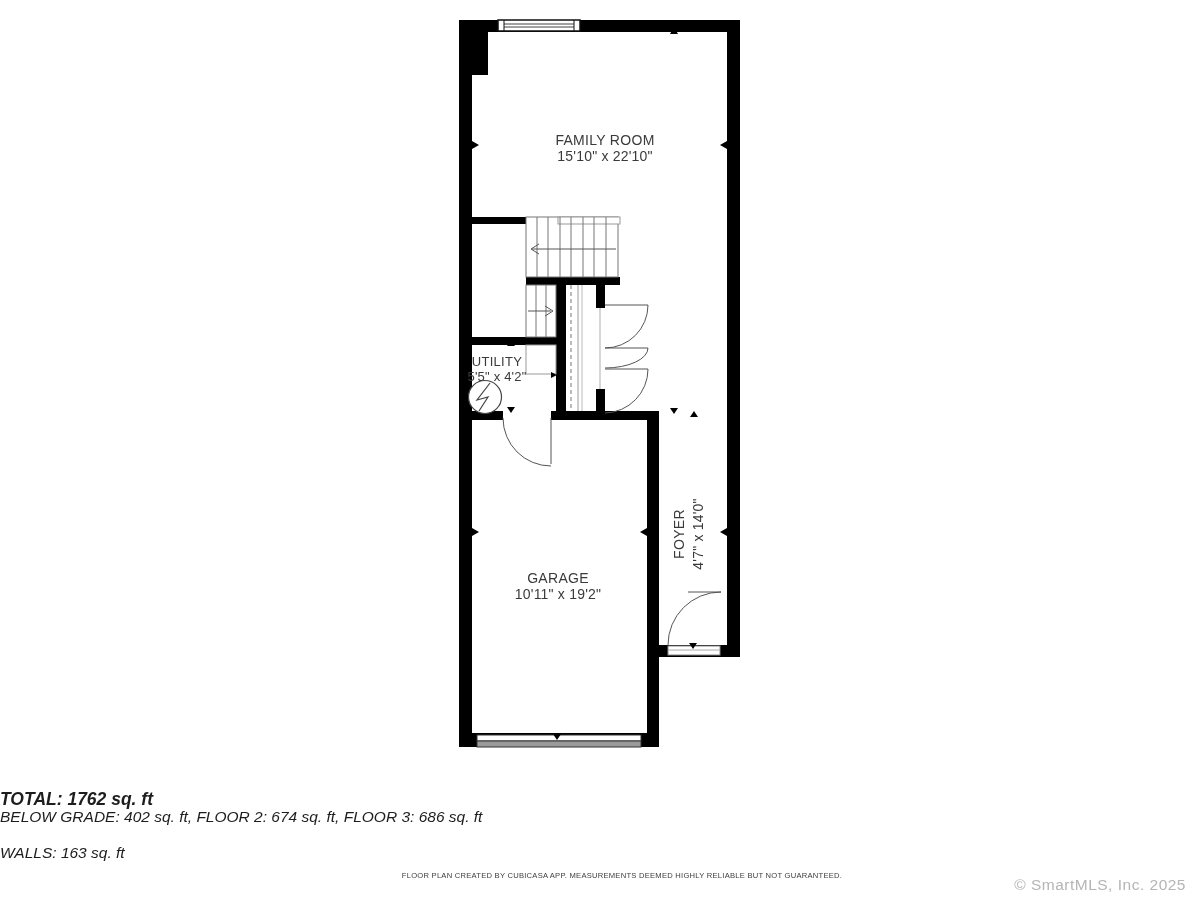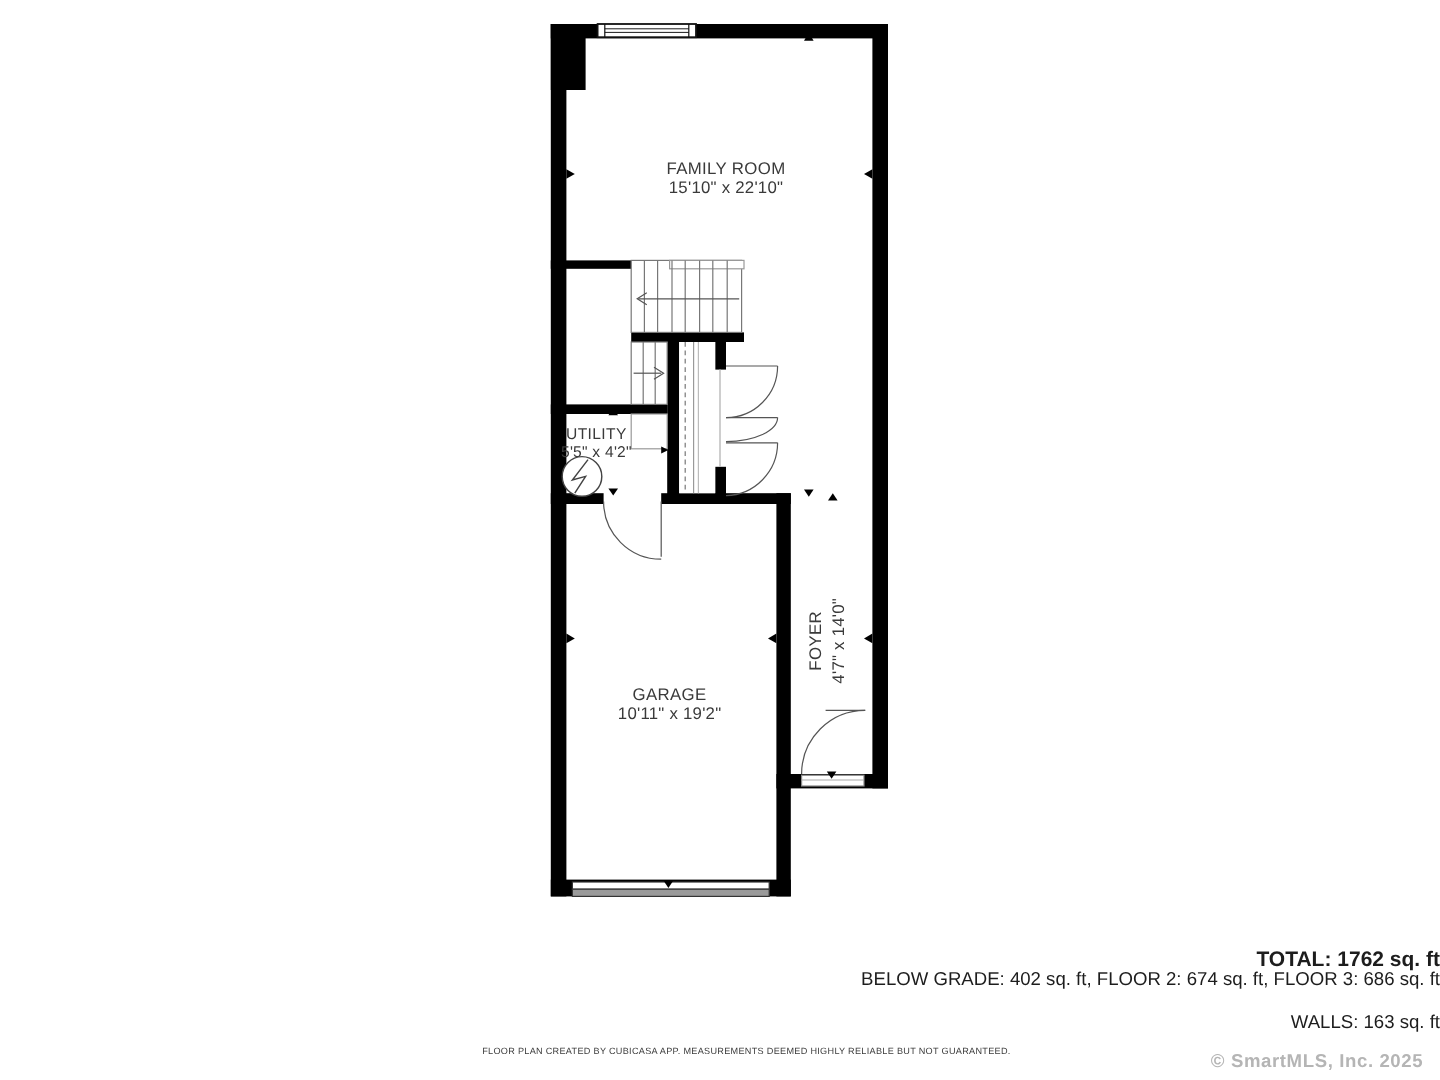--- a/index.html
+++ b/index.html
@@ -13,32 +13,32 @@
     color:#3a3a3a;text-align:center;white-space:nowrap;
   }
   .room-name{font-size:14px;letter-spacing:.3px;}
   .room-dims{font-size:14px;letter-spacing:.2px;}
   .small-label .room-name,.small-label .room-dims{font-size:13px;}
   .foyer-label{
     position:absolute;left:689px;top:534px;
     transform:translate(-50%,-50%) rotate(-90deg);
     color:#3a3a3a;text-align:center;white-space:nowrap;line-height:19px;font-size:13.5px;
   }
-  .summary{position:absolute;left:0;right:0;text-align:right;color:#1d1d1d;}
+  .summary{position:absolute;left:0;right:0;text-align:left;color:#1d1d1d;font-style:italic;}
   .summary-total{top:789px;font-size:17.5px;font-weight:bold;}
   .summary-line2{top:808px;font-size:15.5px;}
   .summary-line3{top:826px;font-size:15.5px;}
   .summary-line4{top:844px;font-size:15.5px;}
   .disclaimer{
     position:absolute;left:0;right:0;top:871px;text-align:center;
     font-size:7.6px;color:#3c3c3c;letter-spacing:.25px;margin-left:44px;
   }
   .watermark{
     position:absolute;right:14px;top:876px;
-    font-size:15.5px;font-weight:bold;color:#b5b5b5;letter-spacing:.5px;
+    font-size:15.5px;font-weight:normal;color:#b5b5b5;letter-spacing:.5px;
   }
 </style>
 </head>
 <body>
 
 <div id="canvas">
 
   <svg id="plan-svg" width="1200" height="780" viewBox="0 0 1200 780">
 
     <g fill="#000000" stroke="none">

